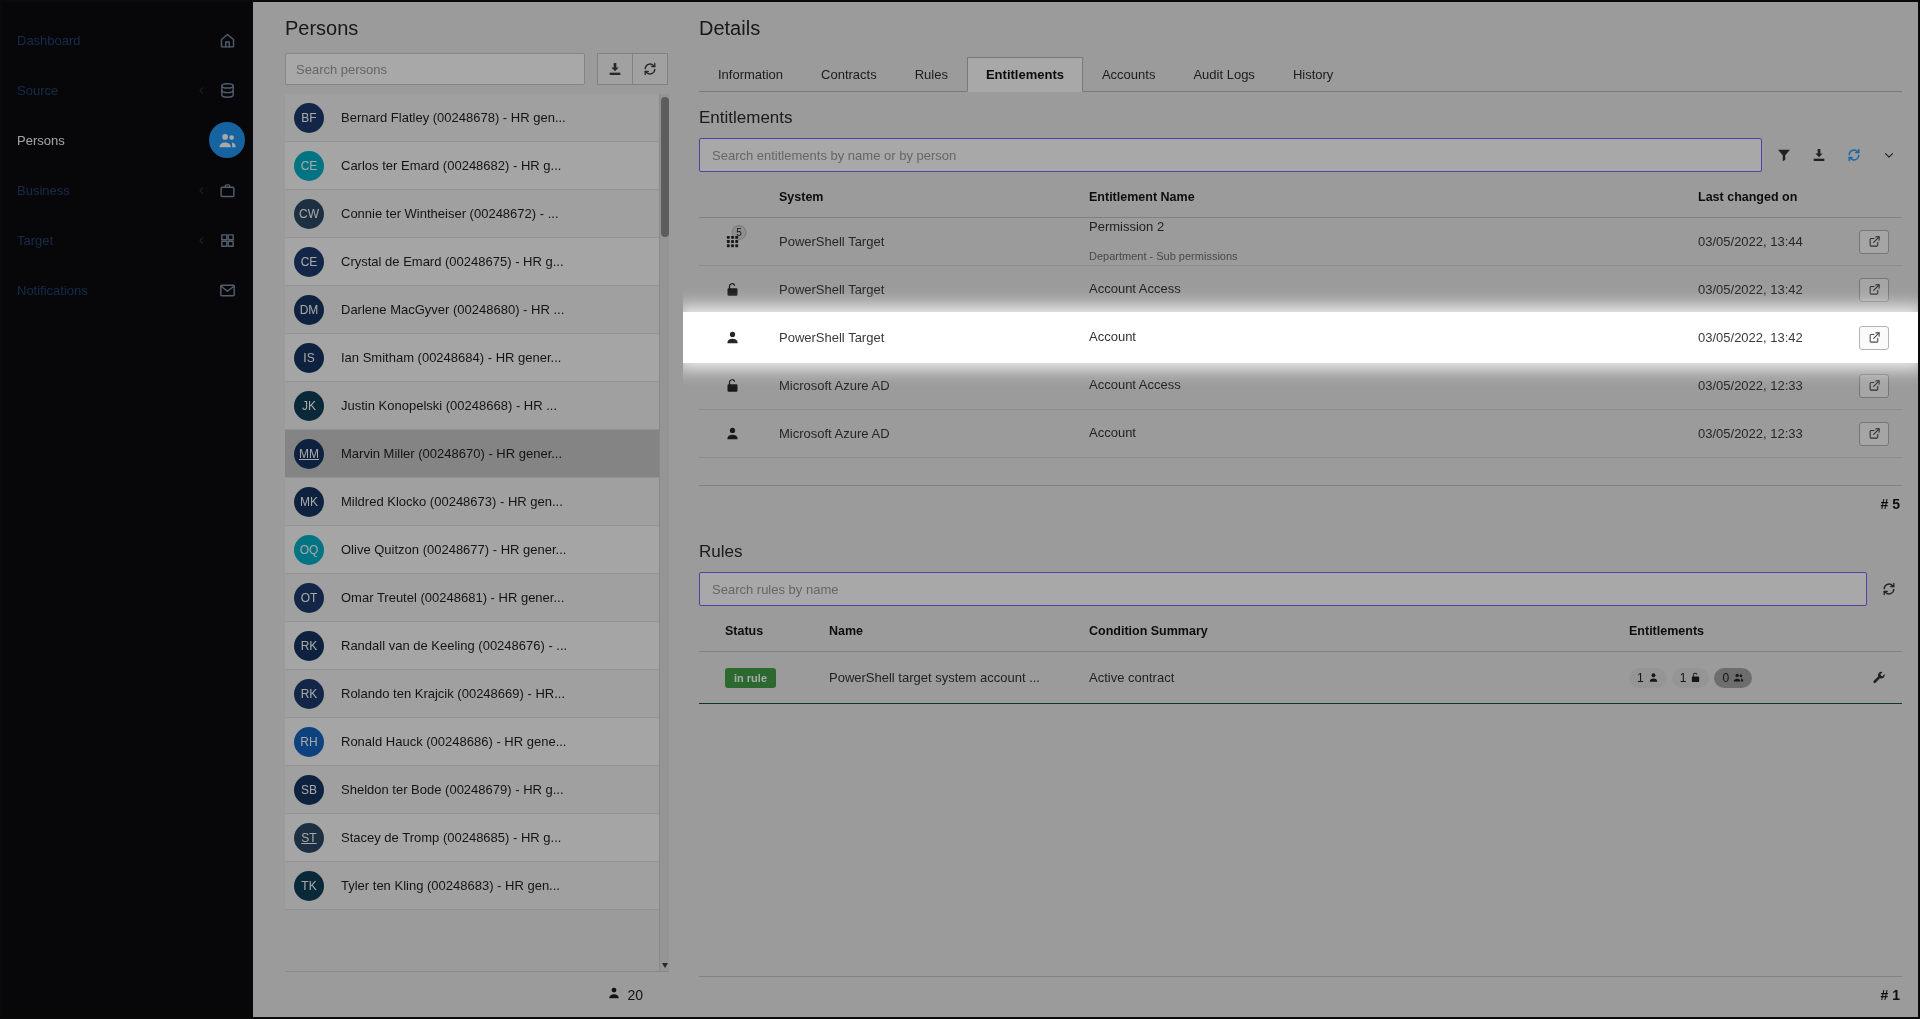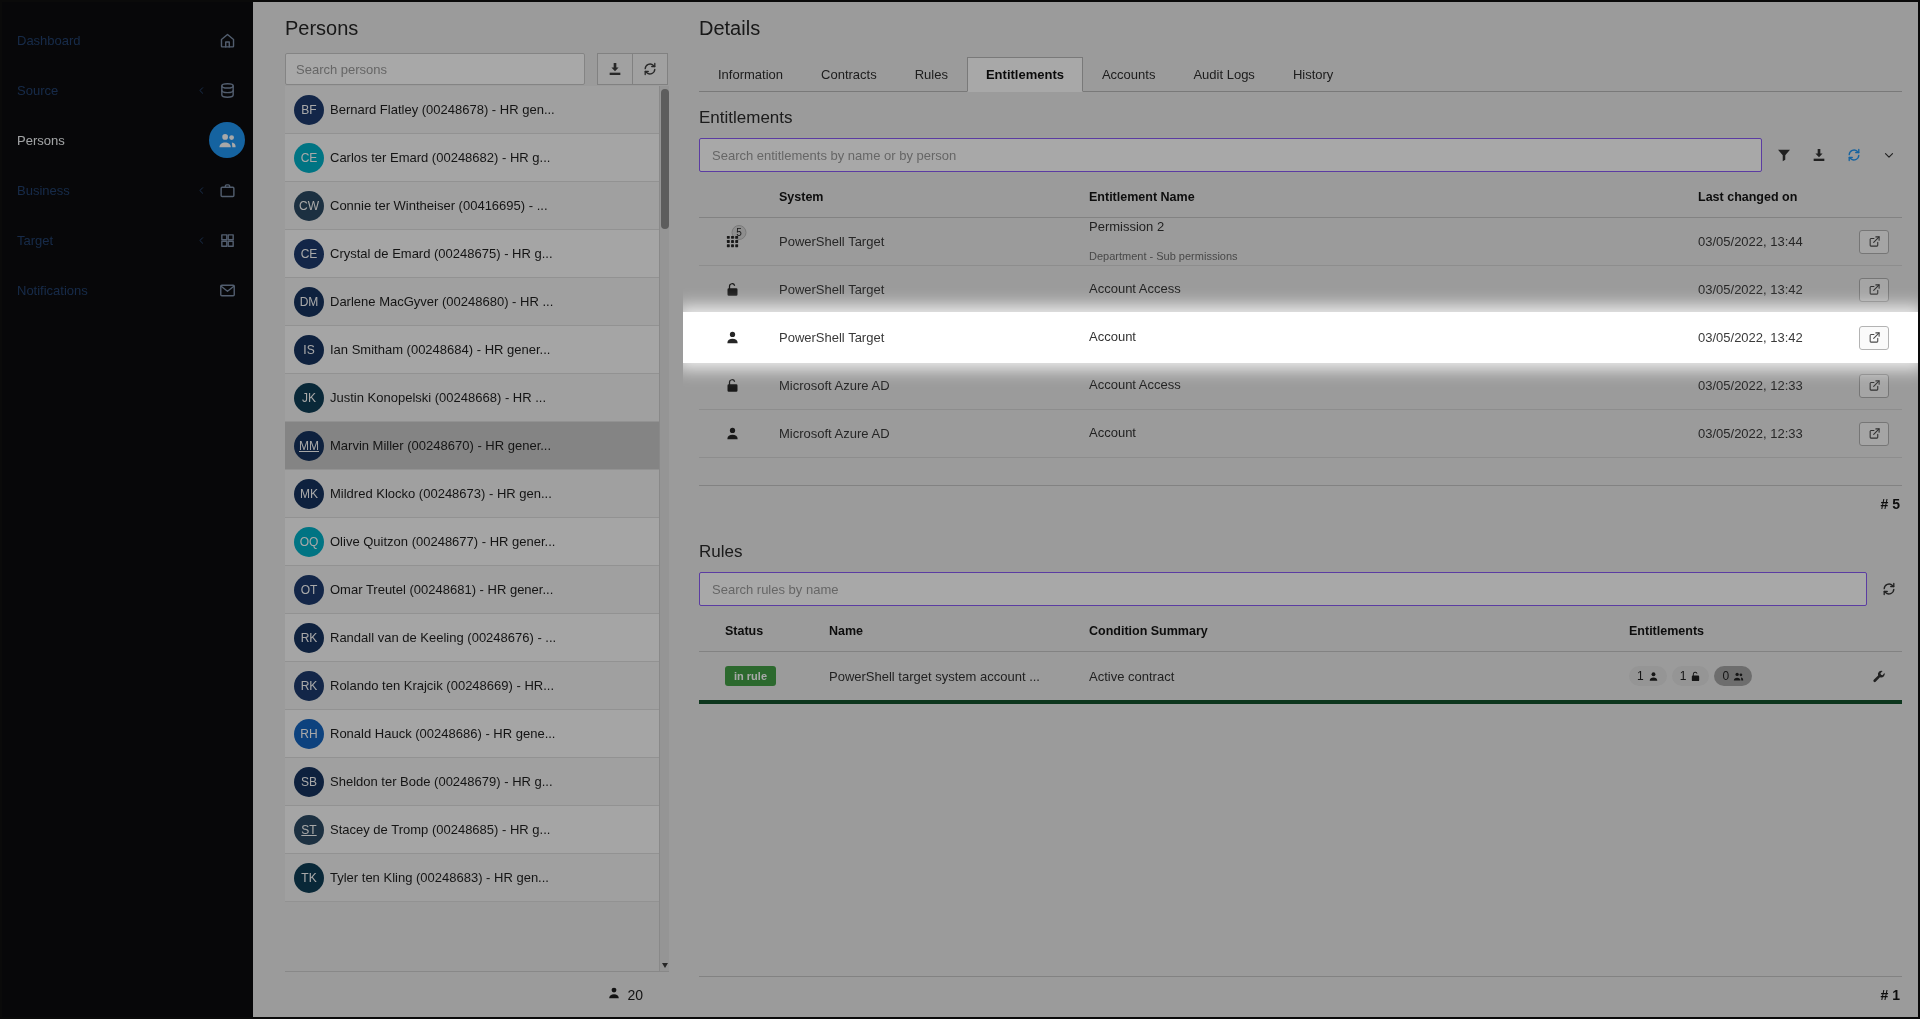--- a/index.html
+++ b/index.html
@@ -27,26 +27,26 @@
 .small-icon{width:14px;height:14px}
 .row-icon{width:15px;height:15px;color:#262626}
 .ext-icon{width:13px;height:13px}
 .pill-icon{width:11px;height:11px}
 .wrench-icon{width:15px;height:15px}
 .footer-icon{width:14px;height:14px;color:#1c1c1c}
 
 
 .persons-panel{width:430px;flex-shrink:0;display:flex;flex-direction:column;padding:0 14px 0 32px;background:#ececec}
 .panel-title{font-size:20px;color:#262626;padding:15px 0 13px}
-.persons-toolbar{display:flex;margin-bottom:1px}
+.persons-toolbar{display:flex;margin-bottom:9px}
 .persons-search{width:300px;height:32px;border:1px solid #c9c9c9;border-radius:2px;background:#fff;padding:0 10px;font-size:13px;color:#333;margin-right:12px}
 .tool-btn{width:36px;height:32px;border:1px solid #c4c4c4;background:#f4f4f4;display:flex;align-items:center;justify-content:center;color:#3d3d3d}
 .tool-btn + .tool-btn{margin-left:-1px}
 .persons-list{flex:1;position:relative;overflow:hidden}
-.person-row{height:48px;display:flex;align-items:center;gap:6px;padding:0 18px 0 9px;border-bottom:1px solid #dedede;background:#f3f3f3;cursor:pointer}
+.person-row{height:48px;display:flex;align-items:center;gap:17px;padding:0 18px 0 9px;border-bottom:1px solid #dedede;background:#f3f3f3;cursor:pointer}
 .person-row:nth-child(even){background:#fbfbfb}
 .person-row.selected{background:#c9c9c9}
 .avatar{width:30px;height:30px;border-radius:50%;color:#fff;font-size:12px;display:flex;align-items:center;justify-content:center;flex-shrink:0}
 .person-label{font-size:13px;color:#1f1f1f;white-space:nowrap;overflow:hidden}
 .vscroll{position:absolute;top:0;right:0;bottom:0;width:10px;background:#e2e2e2;border-left:1px solid #d0d0d0}
 .vthumb{position:absolute;top:3px;left:1px;width:8px;height:140px;border-radius:4px;background:#8d8d8d}
 .varrow{position:absolute;bottom:3px;left:2px;width:0;height:0;border-left:3px solid transparent;border-right:3px solid transparent;border-top:5px solid #3c3c3c}
 .persons-footer{height:46px;border-top:1px solid #cfcfcf;display:flex;align-items:center;justify-content:flex-end;gap:6px;padding-right:26px;font-size:14px;color:#1c1c1c}
 
 
@@ -80,21 +80,21 @@
 .count-row{display:flex;justify-content:flex-end;font-size:14px;font-weight:bold;color:#161616;padding:10px 2px 0}
 
 
 .ent-row.spotlight{z-index:300;border-bottom-color:#f0f0f0}
 .ent-row.spotlight::before{content:"";position:absolute;top:-2px;bottom:-2px;left:-16px;right:-16px;background:#fff;box-shadow:0 0 16px 6px rgba(255,255,255,0.85);z-index:-1}
 
 
 .rules-section{flex:1;display:flex;flex-direction:column;min-height:0}
 .rules-head,.rule-row{display:grid;grid-template-columns:130px 260px 540px 1fr 48px;align-items:center}
 .rules-head{height:42px;border-bottom:1px solid #c6c6c6;font-weight:bold;font-size:12.5px;color:#141414}
-.rule-row{height:52px;border-bottom:4px solid #14532d;font-size:13px;color:#333}
+.rule-row{height:52px;border-bottom:1px solid #14532d;font-size:13px;color:#333}
 .indent{padding-left:26px}
 .status-badge{display:inline-flex;align-items:center;height:20px;padding:0 9px;border-radius:3px;color:#fff;font-size:11px;font-weight:bold}
 .badges-cell{display:flex;gap:5px;align-items:center}
 .pill{display:inline-flex;align-items:center;gap:4px;height:20px;padding:0 8px;border-radius:10px;background:#e2e2e2;color:#222;font-size:12px}
 .pill.dark{background:#a6a6a6}
 .wrench-cell{display:flex;justify-content:center}
 .rules-spacer{flex:1}
 .rules-footer{border-top:1px solid #c6c6c6;display:flex;justify-content:flex-end;padding:10px 2px 0;margin-bottom:14px;font-size:14px;font-weight:bold;color:#161616}
 
 
@@ -223,21 +223,21 @@
         <div class="person-row">
           <span class="avatar" style="background: rgb(29, 59, 110);">BF</span>
           <span class="person-label">Bernard Flatley (00248678) - HR gen...</span>
         </div>
         <div class="person-row">
           <span class="avatar" style="background: rgb(0, 176, 199);">CE</span>
           <span class="person-label">Carlos ter Emard (00248682) - HR g...</span>
         </div>
         <div class="person-row">
           <span class="avatar" style="background: rgb(43, 74, 99);">CW</span>
-          <span class="person-label">Connie ter Wintheiser (00416695) - ...</span>
+          <span class="person-label">Connie ter Wintheiser (00248672) - ...</span>
         </div>
         <div class="person-row">
           <span class="avatar" style="background: rgb(29, 59, 110);">CE</span>
           <span class="person-label">Crystal de Emard (00248675) - HR g...</span>
         </div>
         <div class="person-row">
           <span class="avatar" style="background: rgb(22, 51, 95);">DM</span>
           <span class="person-label">Darlene MacGyver (00248680) - HR ...</span>
         </div>
         <div class="person-row">

